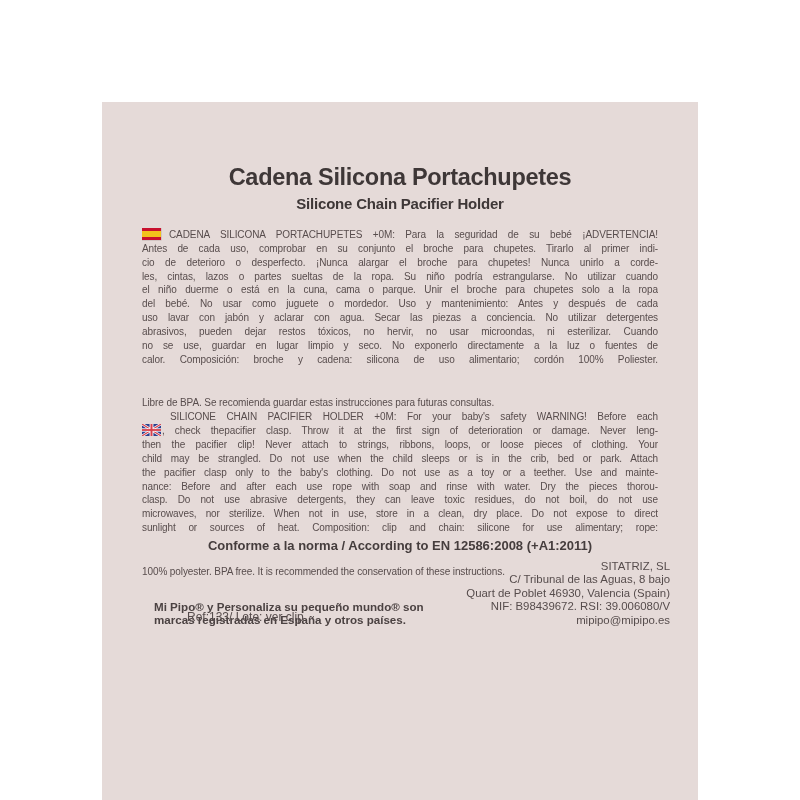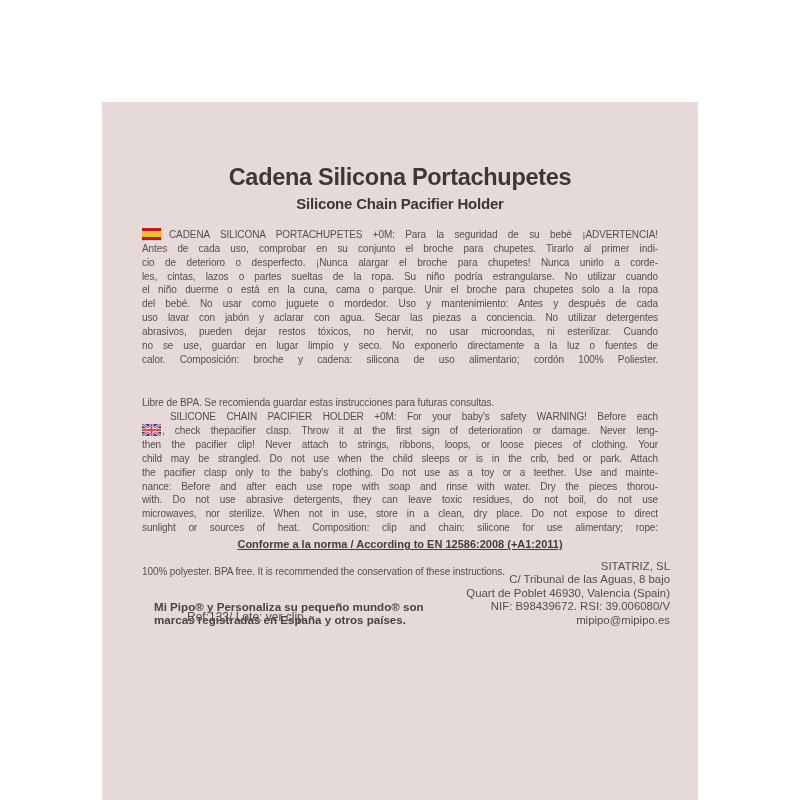--- a/index.html
+++ b/index.html
@@ -31,21 +31,21 @@
   .flag-es {
     margin-right:8px;
     background:linear-gradient(to bottom, #c8102e 0 26%, #f2c21c 26% 74%, #c8102e 74% 100%);
     box-shadow:0 0 0 0.5px rgba(120,100,100,.35);
   }
   .flag-uk { margin-right:1px; }
   .flag-uk svg { display:block; width:19px; height:12px; }
 
   .compliance {
     position:absolute; top:436px; left:0; right:0; text-align:center;
-    font-weight:bold; font-size:11px; color:#453d3d;text-decoration:underline;
+    font-weight:bold; font-size:13px; color:#453d3d;
   }
 
   .footer-cols {
     position:absolute; top:458px; left:52px; width:516px;
     display:flex; justify-content:space-between; align-items:flex-end;
   }
   .tm { font-weight:bold; font-size:11.6px; line-height:13.6px; color:#4b4242; padding-top:3px; }
   .addr { font-size:11.4px; line-height:13.4px; color:#564c4c; text-align:right; }
 
   .ref { position:absolute; top:508px; left:85px; font-size:12px; color:#564c4c; }
@@ -78,21 +78,21 @@
             <path d="M0,0 L60,36 M60,0 L0,36" stroke="#d6404c" stroke-width="3.5"></path>
             <path d="M30,0 V36" stroke="#ffffff" stroke-width="12"></path>
             <path d="M0,18 H60" stroke="#ffffff" stroke-width="10"></path>
             <path d="M30,0 V36" stroke="#d6404c" stroke-width="6.5"></path>
             <path d="M0,18 H60" stroke="#d6404c" stroke-width="5.5"></path>
           </svg></span><span>, check thepacifier clasp. Throw it at the first sign of deterioration or damage. Never leng-</span></div>
     <div class="bl">then the pacifier clip! Never attach to strings, ribbons, loops, or loose pieces of clothing. Your</div>
     <div class="bl">child may be strangled. Do not use when the child sleeps or is in the crib, bed or park. Attach</div>
     <div class="bl">the pacifier clasp only to the baby's clothing. Do not use as a toy or a teether. Use and mainte-</div>
     <div class="bl">nance: Before and after each use rope with soap and rinse with water. Dry the pieces thorou-</div>
-    <div class="bl">with. Do not use abrasive detergents, they can leave toxic residues, do not boil, do not use</div>
+    <div class="bl">clasp. Do not use abrasive detergents, they can leave toxic residues, do not boil, do not use</div>
     <div class="bl">microwaves, nor sterilize. When not in use, store in a clean, dry place. Do not expose to direct</div>
     <div class="bl">sunlight or sources of heat. Composition: clip and chain: silicone for use alimentary; rope:</div>
     <div class="bl end">100% polyester. BPA free. It is recommended the conservation of these instructions.</div>
   </div>
 
   <div class="compliance">Conforme a la norma / According to EN 12586:2008 (+A1:2011)</div>
 
   <div class="footer-cols">
     <div class="tm">
       <div>Mi Pipo® y Personaliza su pequeño mundo® son</div>

